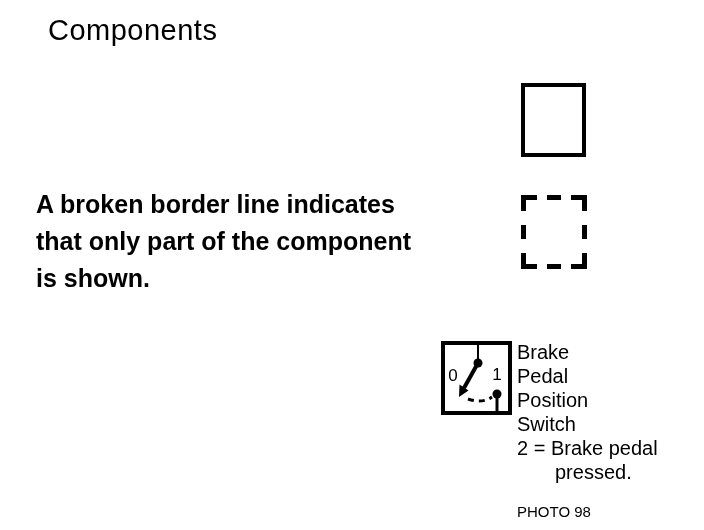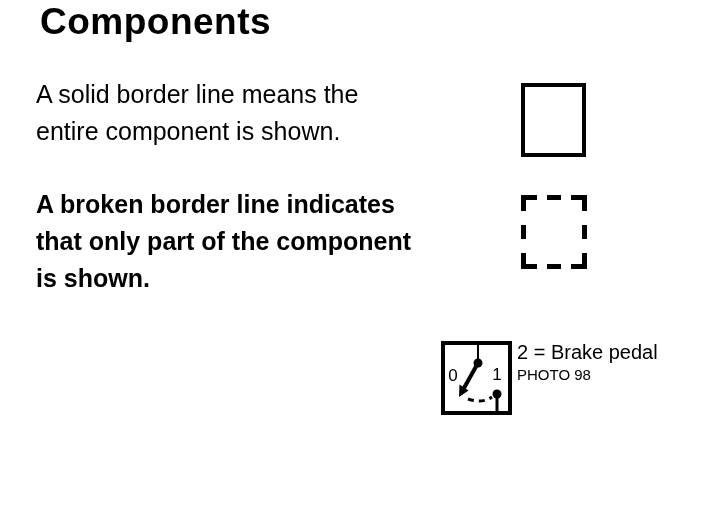--- a/index.html
+++ b/index.html
@@ -13,23 +13,23 @@
     height: 530px;
     background: #ffffff;
     color: #000000;
     font-family: "Liberation Sans", sans-serif;
     overflow: hidden;
   }
   .page-title {
     position: absolute;
     left: 40px;
     top: 5px;
-    margin: 0;
-    font-size: 37px;
-    font-weight: 700;
+    margin: 8px;
+    font-size: 29px;
+    font-weight: 400;
     line-height: 34px;
     letter-spacing: 0.5px;
   }
   .para {
     position: absolute;
     margin: 0;
     font-size: 25px;
     line-height: 37px;
     white-space: pre-line;
   }
@@ -76,32 +76,30 @@
   }
   .component-label .name-lines {
     white-space: pre-line;
   }
   .component-label .note-indent {
     padding-left: 38px;
   }
   .photo-ref {
     font-size: 15px;
     line-height: 20px;
-    margin-top: 1px;
+    margin-top: 18px;
   }
 </style>
 </head>
 <body>
 
 <div class="page">
 
   <h1 class="page-title">Components</h1>
 
-  <p class="para para-solid">A solid border line means the
-entire component is shown.</p>
   <div class="solid-box"></div>
 
   <p class="para para-broken">A broken border line indicates
 that only part of the component
 is shown.</p>
   <svg class="dashed-box" viewBox="0 0 66 74" fill="none" stroke="#000000" stroke-width="5">
     <path d="M 2.5 16 L 2.5 2.5 L 16 2.5"></path>
     <path d="M 50 2.5 L 63.5 2.5 L 63.5 16"></path>
     <path d="M 63.5 58 L 63.5 71.5 L 50 71.5"></path>
     <path d="M 16 71.5 L 2.5 71.5 L 2.5 58"></path>
@@ -119,17 +117,22 @@
     <line x1="37" y1="22" x2="23" y2="47" stroke="#000000" stroke-width="4"></line>
     <polygon points="18,56 27.5,49.5 18.5,43.5" fill="#000000"></polygon>
     <path d="M 27 58 Q 41 63 51 56" fill="none" stroke="#000000" stroke-width="3" stroke-dasharray="6 5"></path>
     <circle cx="56" cy="53" r="4.5" fill="#000000"></circle>
     <line x1="56" y1="53" x2="56" y2="72" stroke="#000000" stroke-width="3"></line>
     <text x="12" y="40" text-anchor="middle">0</text>
     <text x="56" y="39" text-anchor="middle">1</text>
   </svg>
 
   <div class="component-label">
+    <div class="name-lines">Brake
+Pedal
+Position
+Switch</div>
     <div>2 = Brake pedal</div>
+    <div class="note-indent">pressed.</div>
     <div class="photo-ref">PHOTO 98</div>
   </div>
 
 </div>
 
 </body></html>

